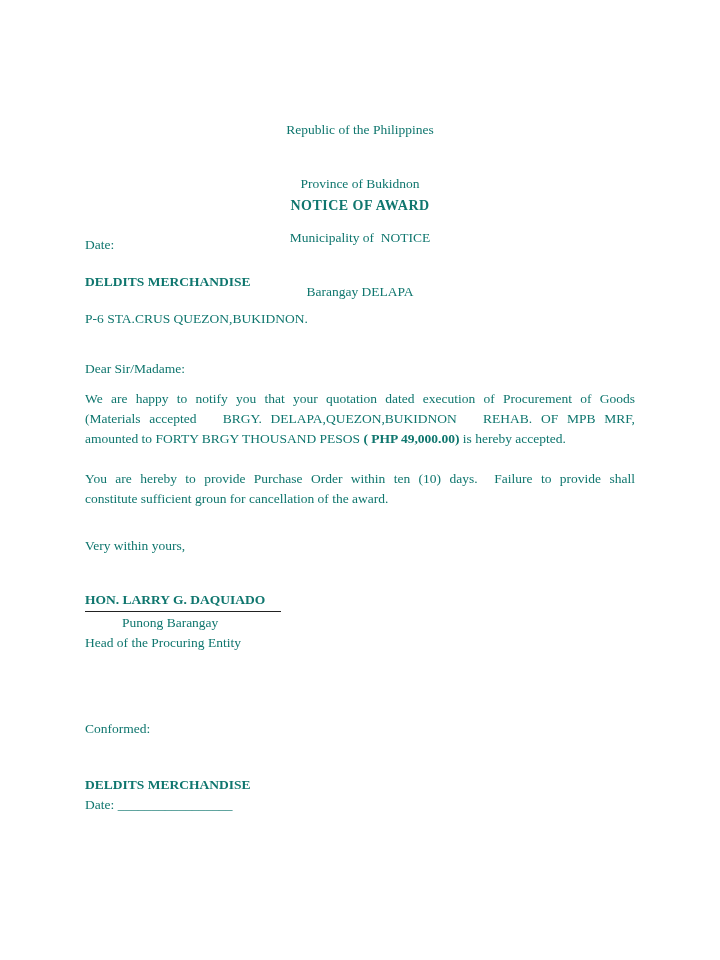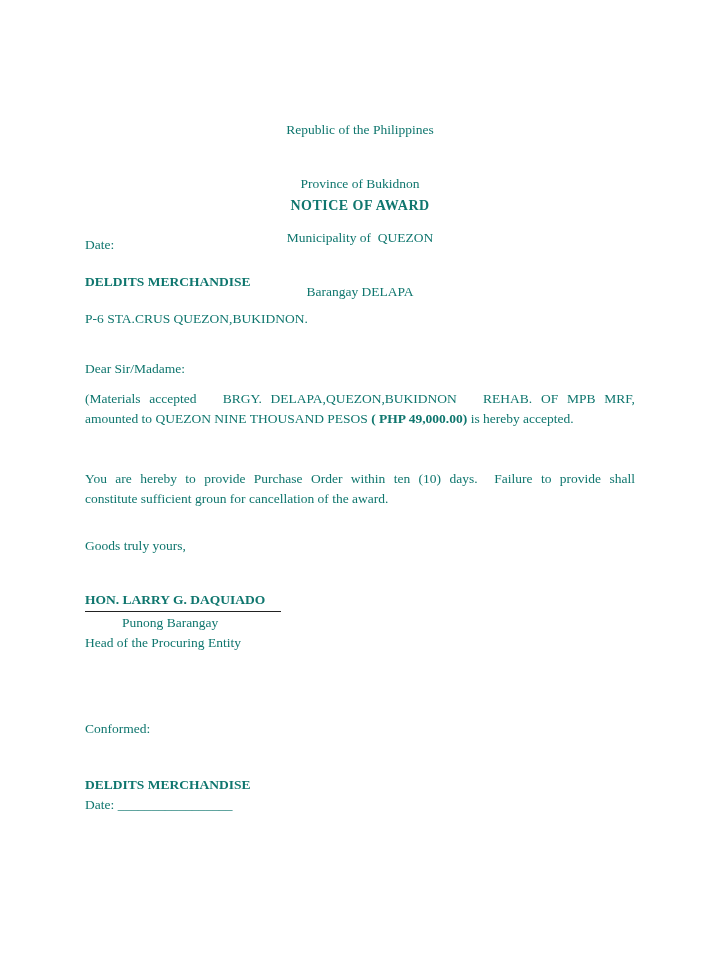--- a/index.html
+++ b/index.html
@@ -50,45 +50,46 @@
   .date-line { white-space: pre-wrap; }
 </style>
 </head>
 <body>
 
 <div class="page">
 
   <div class="block centered header-block" style="top: 85px;">
     <div>Republic of the Philippines</div>
     <div>Province of Bukidnon</div>
-    <div>Municipality of  QUEZON</div>
+    <div>Municipality of  NOTICE</div>
     <div>Barangay DELAPA</div>
   </div>
 
   <div class="block centered doc-title" style="top: 192px;">NOTICE OF AWARD</div>
 
   <div class="block" style="top: 235px;">Date:</div>
 
   <div class="block bold" style="top: 272px;">DELDITS MERCHANDISE</div>
 
   <div class="block" style="top: 309px;">P-6 STA.CRUS QUEZON,BUKIDNON.</div>
 
   <div class="block" style="top: 359px;">Dear Sir/Madame:</div>
 
   <div class="block" style="top: 389px;">
+    <div class="jline">We are happy to notify you that your quotation dated execution of Procurement of Goods</div>
     <div class="jline">(Materials accepted   BRGY. DELAPA,QUEZON,BUKIDNON   REHAB. OF MPB MRF,</div>
-    <div class="plainline"><span>amounted to QUEZON NINE THOUSAND PESOS </span><span class="bold">( PHP 49,000.00)</span><span> is hereby accepted.</span></div>
+    <div class="plainline"><span>amounted to FORTY BRGY THOUSAND PESOS </span><span class="bold">( PHP 49,000.00)</span><span> is hereby accepted.</span></div>
   </div>
 
   <div class="block" style="top: 469px;">
     <div class="jline">You are hereby to provide Purchase Order within ten (10) days.  Failure to provide shall</div>
     <div class="plainline">constitute sufficient groun for cancellation of the award.</div>
   </div>
 
-  <div class="block" style="top: 536px;">Goods truly yours,</div>
+  <div class="block" style="top: 536px;">Very within yours,</div>
 
   <div class="block" style="top: 719px;">Conformed:</div>
 
   <div class="block" style="top: 590px;">
     <div><span class="sig-name">HON. LARRY G. DAQUIADO</span></div>
     <div class="indent" style="margin-top: 1px;">Punong Barangay</div>
     <div>Head of the Procuring Entity</div>
   </div>
 
   <div class="block" style="top: 775px;">

